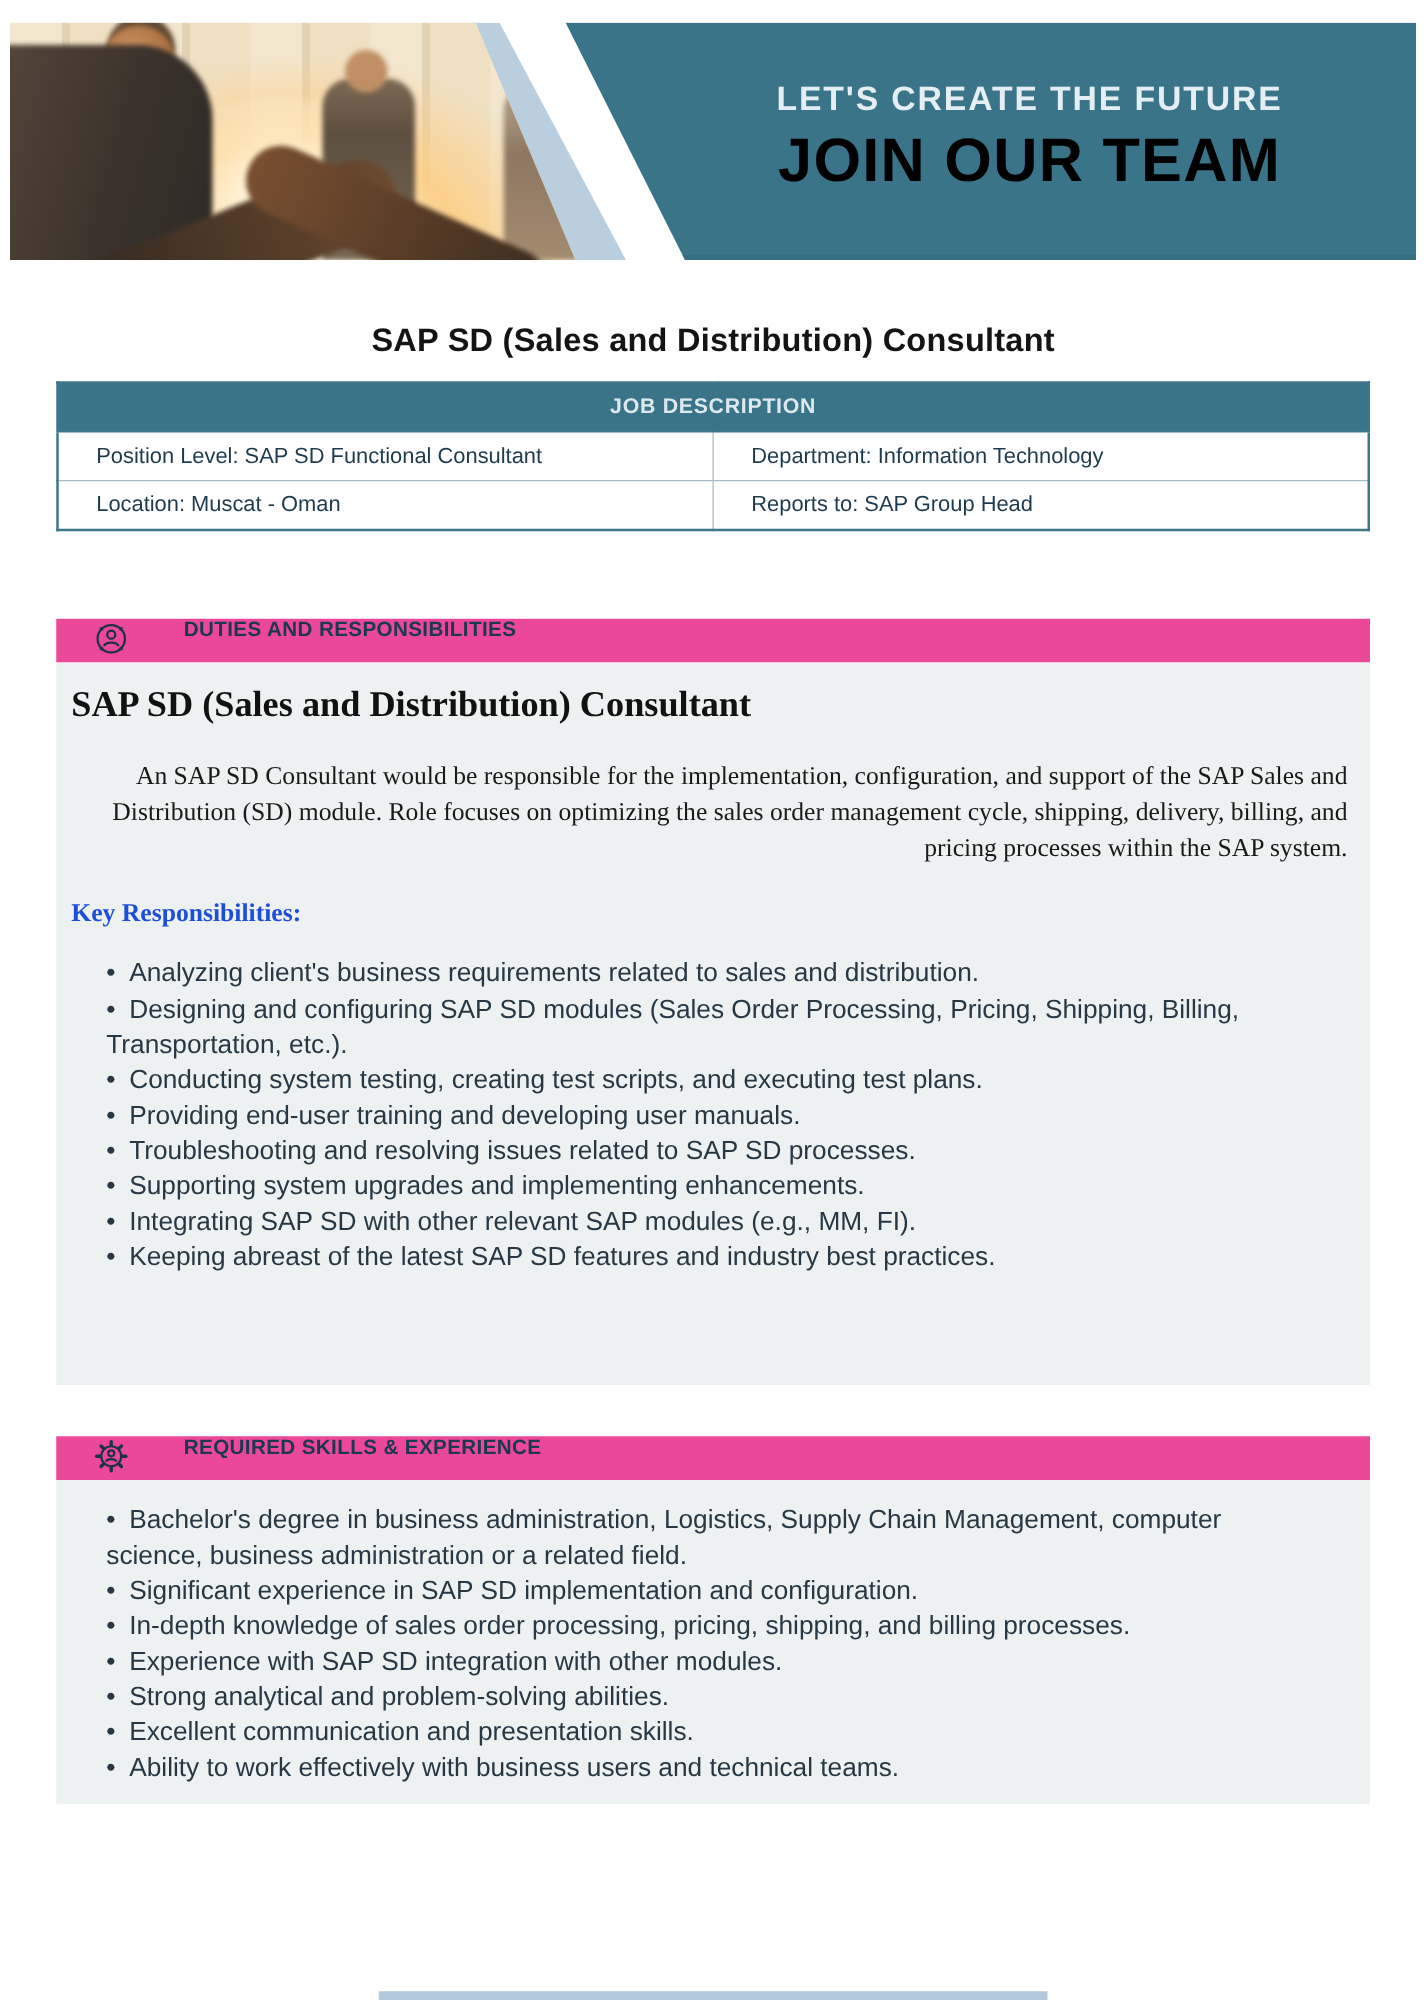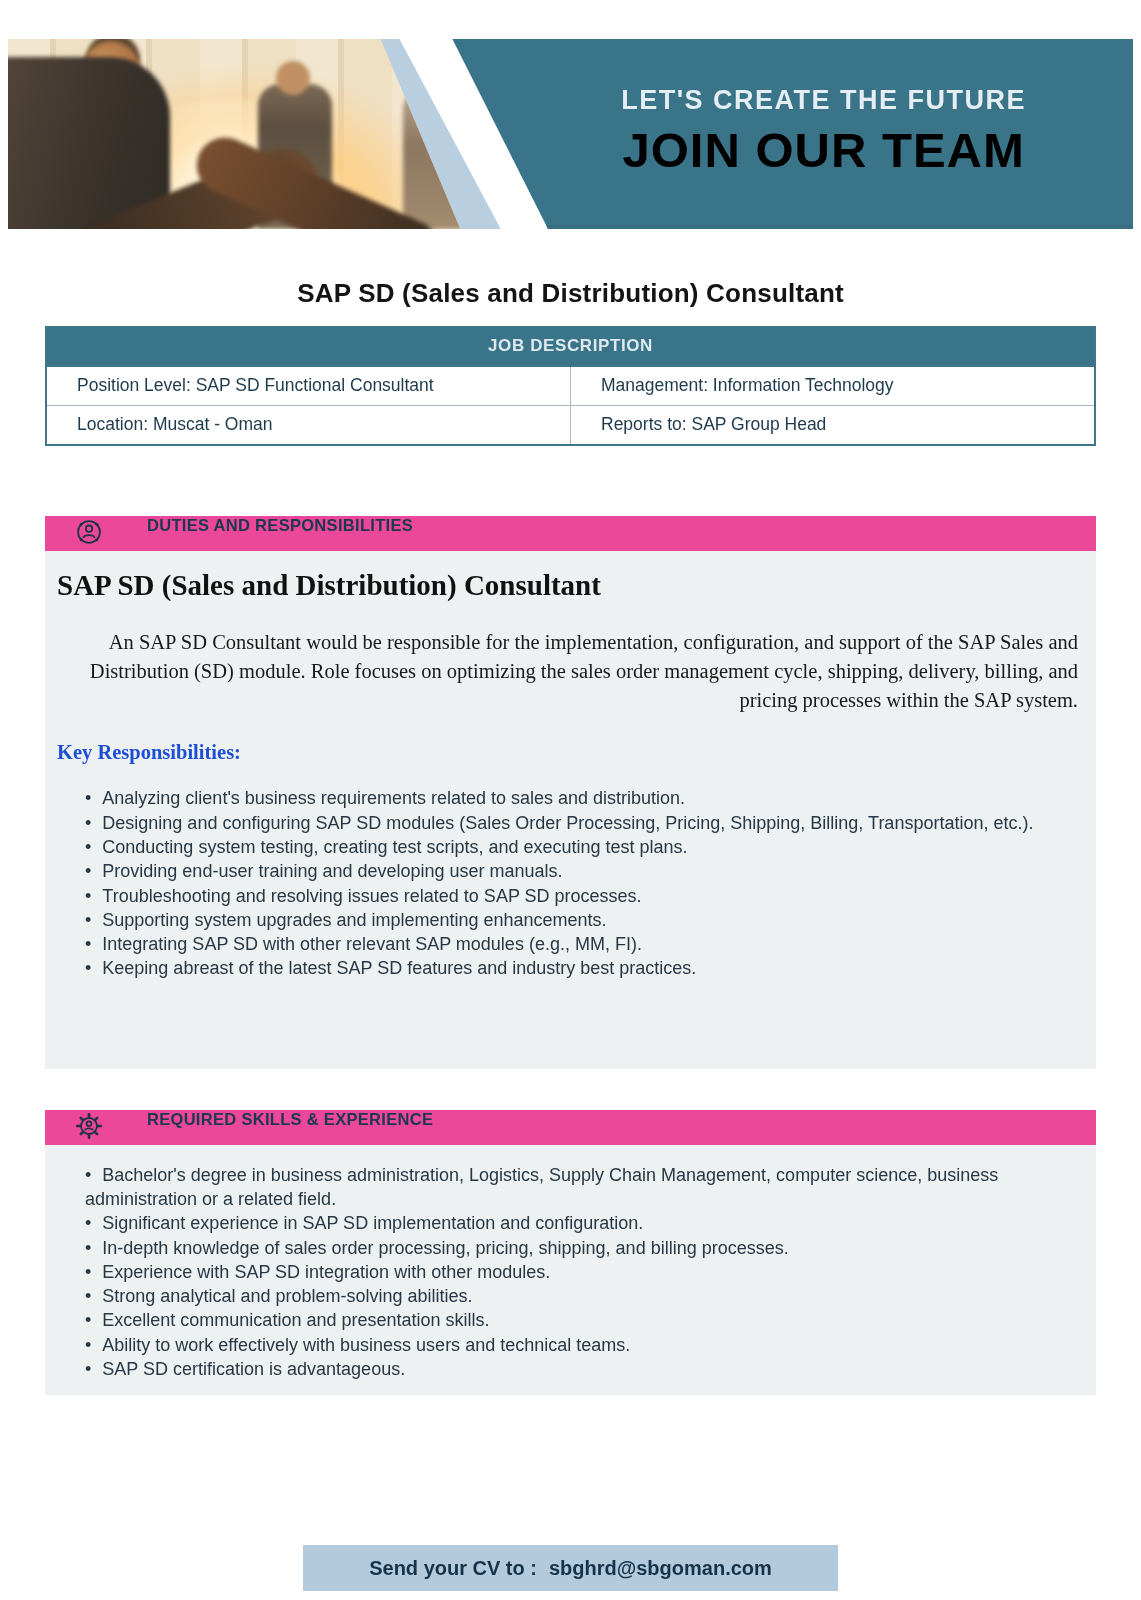--- a/index.html
+++ b/index.html
@@ -3,21 +3,21 @@
 <meta charset="utf-8">
 <style>
   * { margin:0; padding:0; box-sizing:border-box; }
   html,body { background:#ffffff; }
   body {
     width:1141px; min-height:1600px; margin:0 auto; position:relative;
     font-family:"Liberation Sans", sans-serif; color:#23333e;
   }
 
   
-  .banner { position:relative; margin:39px 8px 0; height:190px; background:#ffffff; overflow:hidden; }
+  .banner { position:relative; margin:18px 8px 0; height:190px; background:#ffffff; overflow:hidden; }
   .banner .layer { position:absolute; inset:0; }
   .teal-panel   { background:#3a7488; clip-path:polygon(39.5% 0, 100% 0, 100% 100%, 48% 100%); box-shadow:inset 0 -4px 0 #376e81; }
   .blue-stripe  { background:#b9cfdf; clip-path:polygon(32.9% 0, 34.8% 0, 43.8% 100%, 40.1% 100%); }
   
   .photo { position:absolute; inset:0; clip-path:polygon(0 0, 33.1% 0, 40.2% 100%, 0 100%); overflow:hidden;
            background:
              radial-gradient(ellipse 300px 230px at 21% 100%, rgba(255,249,225,.98), rgba(255,206,130,.85) 42%, rgba(246,196,130,0) 72%),
              repeating-linear-gradient(90deg, #f2e6cf 0 42px, #e3d2b4 42px 48px, #efe0c4 48px 96px),
              linear-gradient(180deg, #e8d8bd, #dfc9a6);
   }
@@ -62,21 +62,21 @@
   .section-bar .label { font-size:16.5px; font-weight:700; color:#1c3850; letter-spacing:.3px; }
   .section-body { background:#edf1f1; padding:10px 18px 88px 12px; }
   .section.skills .section-body { padding:16px 18px 14px 12px; }
 
   h2.role-title { font-family:"Liberation Serif", serif; font-size:29px; font-weight:700; color:#111; margin:8px 0 0; }
   p.intro { font-family:"Liberation Serif", serif; font-size:20.5px; line-height:1.42; color:#191919; margin-top:26px; max-width:1030px;text-align:right; }
   h3.subhead { font-family:"Liberation Serif", serif; font-size:20.5px; font-weight:700; color:#1d4ed8; margin-top:26px; }
 
   .bullets { margin-top:22px; }
   .section.skills .bullets { margin-top:2px; }
-  .bullet { font-size:18px; line-height:1.35; color:#273844; padding-left:28px; max-width:1000px; }
+  .bullet { font-size:21px; line-height:1.35; color:#273844; padding-left:28px; max-width:1000px; }
   .bullet::before { content:"\2022"; margin-right:11px; color:#273844; }
 
   
   .footer-bar { width:535px; margin:150px auto 0; height:46px; background:#b2cadc;
                 display:flex; align-items:center; justify-content:center; gap:12px; }
   .footer-bar .lbl, .footer-bar .mail { font-size:20px; font-weight:700; color:#14324a; }
 
   svg .ln { stroke:#1d3345; stroke-width:2; fill:none; }
 </style>
 </head>
@@ -109,21 +109,21 @@
 
   <table class="job">
     <thead>
       <tr>
           <th colspan="2">JOB DESCRIPTION</th>
         </tr>
     </thead>
     <tbody>
       <tr>
         <td>Position Level: SAP SD Functional Consultant</td>
-        <td>Management: Information Technology</td>
+        <td>Department: Information Technology</td>
       </tr>
       <tr>
         <td>Location: Muscat - Oman</td>
         <td>Reports to: SAP Group Head</td>
       </tr>
     </tbody>
   </table>
 
   <section class="section duties">
     <div class="section-bar">
@@ -180,21 +180,20 @@
     </div>
     <div class="section-body">
       <div class="bullets">
         <div class="bullet">Bachelor's degree in business administration, Logistics, Supply Chain Management, computer science, business administration or a related field.</div>
         <div class="bullet">Significant experience in SAP SD implementation and configuration.</div>
         <div class="bullet">In-depth knowledge of sales order processing, pricing, shipping, and billing processes.</div>
         <div class="bullet">Experience with SAP SD integration with other modules.</div>
         <div class="bullet">Strong analytical and problem-solving abilities.</div>
         <div class="bullet">Excellent communication and presentation skills.</div>
         <div class="bullet">Ability to work effectively with business users and technical teams.</div>
-        <div class="bullet">SAP SD certification is advantageous.</div>
       </div>
     </div>
   </section>
 
 </div>
 
 <div class="footer-bar">
   <span class="lbl">Send your CV to :</span>
   <span class="mail">sbghrd@sbgoman.com</span>
 </div>

